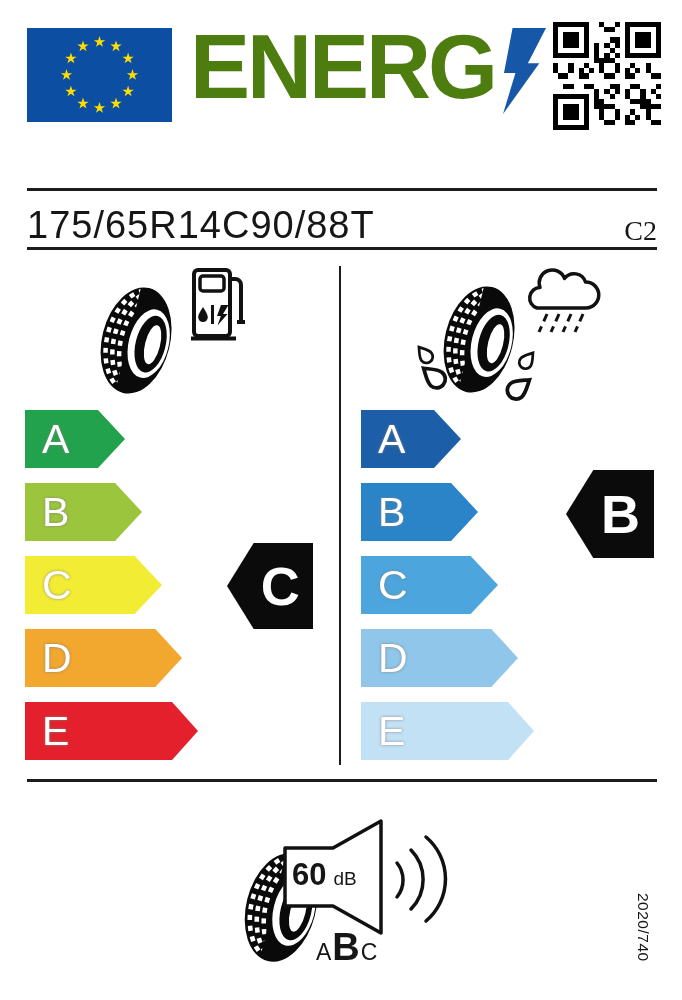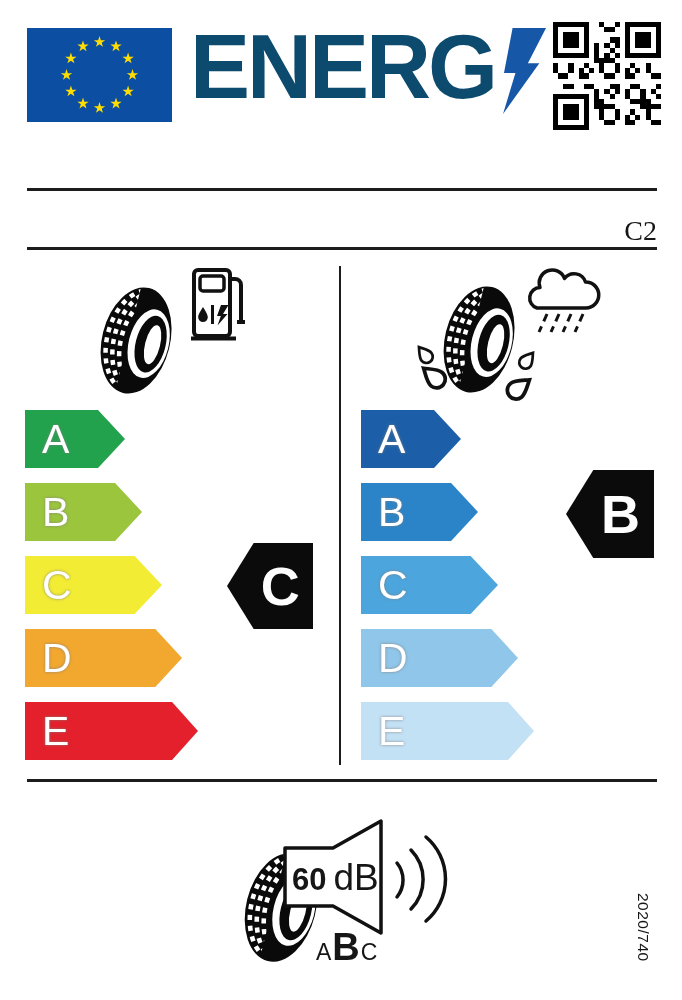--- a/index.html
+++ b/index.html
@@ -44,21 +44,21 @@
          clip-path:polygon(31% 0,100% 0,100% 100%,31% 100%,0 50%);}
   .badge span{margin-left:24%;}
   .badge-fuel{left:227px;top:543px;width:86px;height:86px;font-size:54px;}
   .badge-wet{left:566px;top:470px;width:88px;height:88px;font-size:54px;}
 
   
   .tire-noise{left:238px;top:845px;width:90px;height:126px;}
   .speaker{left:283px;top:818px;width:102px;height:118px;}
   .noise-text{left:292px;top:857px;font-size:31px;white-space:nowrap;}
   .noise-text .val{font-weight:bold;}
-  .noise-text .unit{font-weight:normal;font-size:37px;margin-left:7px;margin-top:44px;}
+  .noise-text .unit{font-weight:normal;font-size:19px;margin-left:7px;margin-top:44px;}
   .noise-classes{left:316px;top:926px;display:flex;align-items:baseline;}
   .noise-classes .small{font-size:23px;}
   .noise-classes .big{font-size:38px;font-weight:bold;margin:0 1px;}
   .waves{left:392px;top:825px;width:58px;height:106px;}
   .regulation{left:634px;top:893px;font-size:15.5px;letter-spacing:.5px;
               writing-mode:vertical-rl;color:#161616;}
 </style>
 </head>
 <body>
 
@@ -98,21 +98,21 @@
         <use href="#star" transform="translate(89,75.6)"></use>
       <use href="#star" transform="translate(72.5,80)"></use>
         <use href="#star" transform="translate(56,75.6)"></use>
       <use href="#star" transform="translate(43.9,63.5)"></use>
         <use href="#star" transform="translate(39.5,47)"></use>
       <use href="#star" transform="translate(43.9,30.5)"></use>
         <use href="#star" transform="translate(56,18.4)"></use>
     </g>
   </svg>
 
-  <div class="abs energ" style="color: #0c4a6e;">ENERG</div>
+  <div class="abs energ" style="color: #4d7c0f;">ENERG</div>
 
   <svg class="abs bolt" viewBox="0 0 46 90">
     <polygon points="10,0 45,0 26,37 38,37 0,90 13,47 1,47" style="fill: rgb(22, 88, 167);"></polygon>
   </svg>
 
   <svg class="abs qr" viewBox="0 0 21 21" shape-rendering="crispEdges">
       <g fill="#000">
         <rect x="0" y="0" width="1" height="1"></rect>
         <rect x="1" y="0" width="1" height="1"></rect>
         <rect x="2" y="0" width="1" height="1"></rect>
@@ -302,20 +302,21 @@
         <rect x="1" y="20" width="1" height="1"></rect>
         <rect x="2" y="20" width="1" height="1"></rect>
         <rect x="3" y="20" width="1" height="1"></rect>
         <rect x="4" y="20" width="1" height="1"></rect>
         <rect x="5" y="20" width="1" height="1"></rect>
         <rect x="6" y="20" width="1" height="1"></rect>
       </g>
     </svg>
 
   <div class="abs rule rule1"></div>
+  <div class="abs tyre-size">175/65R14C90/88T</div>
   <div class="abs tyre-class">C2</div>
   <div class="abs rule rule2"></div>
 
   <div class="abs vdivider"></div>
 
   <svg class="abs tire-fuel" viewBox="0 0 88 118">
     <use href="#tire-shape"></use>
   </svg>
   <svg class="abs pump" viewBox="0 0 57 85" fill="none" stroke="#111">
     <rect x="3" y="6" width="36" height="66" rx="4" fill="#fff" stroke-width="4"></rect>

